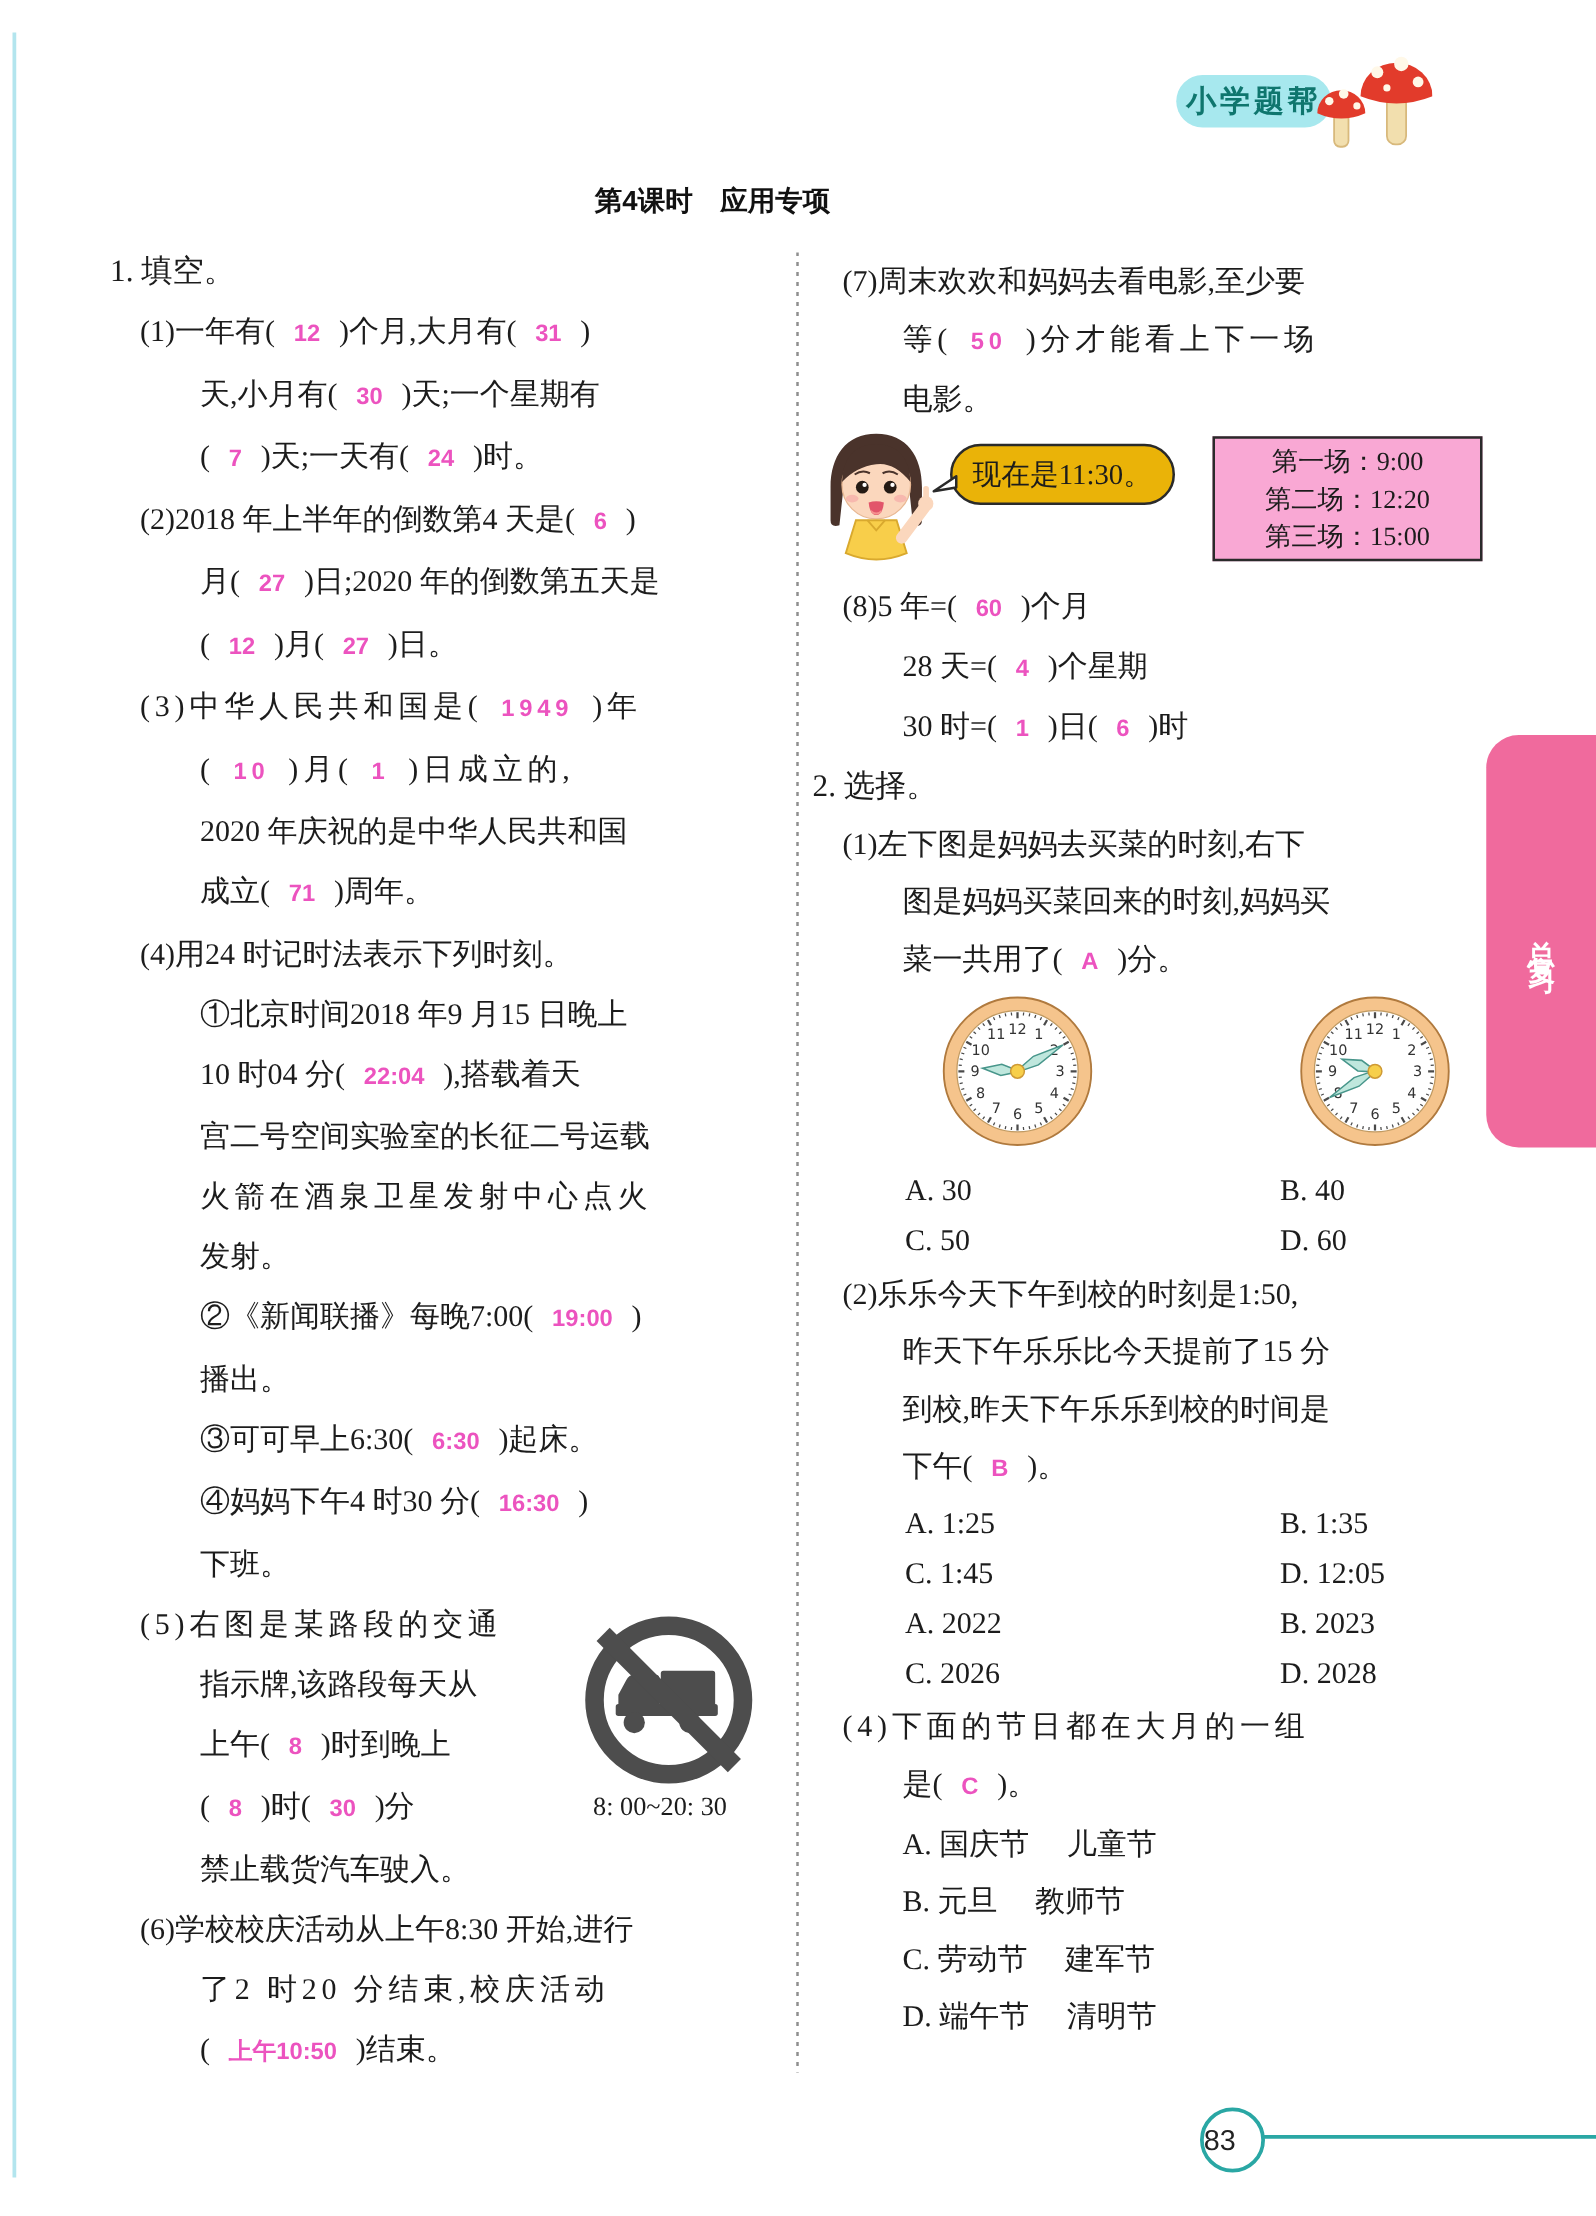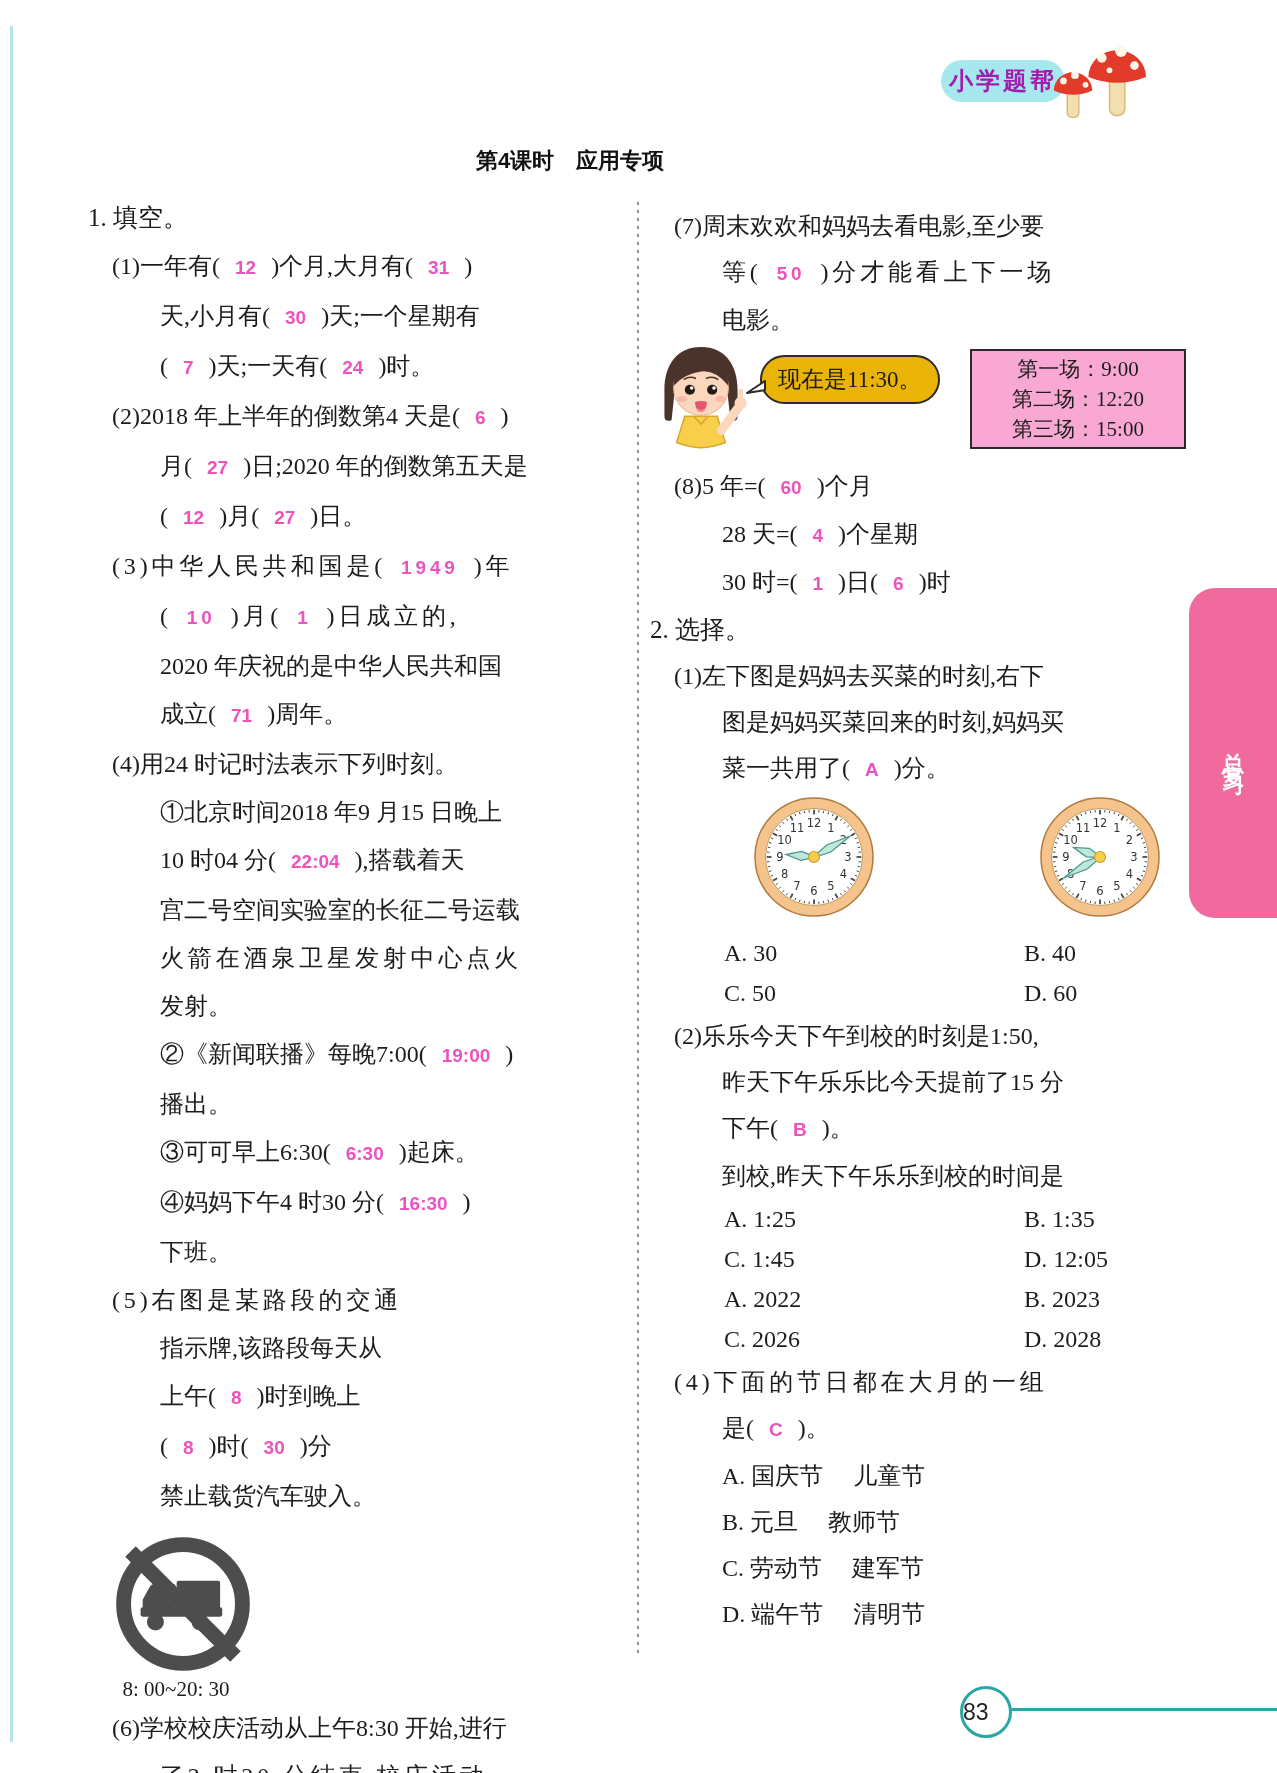--- a/index.html
+++ b/index.html
@@ -5,21 +5,21 @@
   html,body { margin:0; padding:0; background:#e8e8e8; }
   .page { position:relative; width:1277px; height:1773px; background:#ffffff;
           font-family:"Liberation Serif","DejaVu Serif",serif; color:#1c1c1c; overflow:hidden;
           margin:0 auto; }
 
   .edge-line { position:absolute; left:10px; top:26px; width:3px; height:1716px; background:#b3e5ee; }
 
   .brand { position:absolute; left:941px; top:60px; width:124px; height:42px; background:#a7e8ee;
            border-radius:21px; display:flex; align-items:center; justify-content:center; }
   .brand span { font-family:"Liberation Sans","DejaVu Sans",sans-serif; font-weight:bold;
-                font-size:24px; letter-spacing:3px; color:#a21caf; }
+                font-size:24px; letter-spacing:3px; color:#0f766e; }
   .mushrooms { position:absolute; left:1050px; top:34px; width:96px; height:90px; }
 
   .title { position:absolute; left:0; top:146px; width:1140px; text-align:center;
            font-family:"Liberation Sans","DejaVu Sans",sans-serif; font-weight:bold; font-size:22px; color:#111; }
 
   .divider { position:absolute; left:637px; top:202px; width:2px; height:1456px;
              background-image:repeating-linear-gradient(to bottom,#8f8f8f 0 3px,transparent 3px 8px); }
 
   .col { position:absolute; }
   .col-left  { left:88px; top:194px; width:548px; }
@@ -27,21 +27,21 @@
 
   .line { font-size:24px; line-height:48px; white-space:nowrap; }
   .col-right .line { line-height:46px; }
   .ind1 { padding-left:24px; }
   .ind2 { padding-left:72px; }
   .ls { letter-spacing:0.16em; }
   .q-header { font-size:25px; }
   .ans { color:#ec53bf; font-family:"Liberation Sans","DejaVu Sans",sans-serif; font-weight:bold;
          font-size:19px; padding:0 15px; }
 
-  .q5-row { display:flex;flex-direction:column; }
+  .q5-row { display:flex; }
   .q5-text { width:352px; }
   .q5-sign { width:190px; text-align:center; padding-top:14px; }
   .q5-sign svg { display:block; margin:0 auto; }
   .sign-cap { font-size:21px; line-height:30px; white-space:nowrap; margin-left:-14px; }
 
   .illus { position:relative; height:120px; }
   .girl { position:absolute; left:-6px; top:-2px; width:114px; height:130px; }
   .bubble { position:absolute; left:110px; top:12px; border:2px solid #2a2a2a; border-radius:26px;
             padding:7px 16px; font-size:23px; background:#eab308; white-space:nowrap; }
   .bubble .tail { position:absolute; left:-17px; top:22px; width:22px; height:18px; }
@@ -369,22 +369,22 @@
         </svg>
     </div>
 
     <div id="c1-opts">
         <div class="line opt"><span class="opt-l">A. 30</span><span>B. 40</span></div>
         <div class="line opt"><span class="opt-l">C. 50</span><span>D. 60</span></div>
       </div>
     <div id="c2-lines">
         <div class="line ind1"><span class="seg">(2)乐乐今天下午到校的时刻是1:50,</span></div>
         <div class="line ind2"><span class="seg">昨天下午乐乐比今天提前了15 分</span></div>
+        <div class="line ind2"><span class="seg">到校,昨天下午乐乐到校的时间是</span></div>
         <div class="line ind2"><span class="seg">下午(</span><span class="ans">B</span><span class="seg">)。</span></div>
-        <div class="line ind2"><span class="seg">到校,昨天下午乐乐到校的时间是</span></div>
       </div>
     <div id="c2-opts">
         <div class="line opt"><span class="opt-l">A. 1:25</span><span>B. 1:35</span></div>
         <div class="line opt"><span class="opt-l">C. 1:45</span><span>D. 12:05</span></div>
       </div>
     <div id="c3-opts">
         <div class="line opt"><span class="opt-l">A. 2022</span><span>B. 2023</span></div>
         <div class="line opt"><span class="opt-l">C. 2026</span><span>D. 2028</span></div>
       </div>
     <div id="c4-lines">

